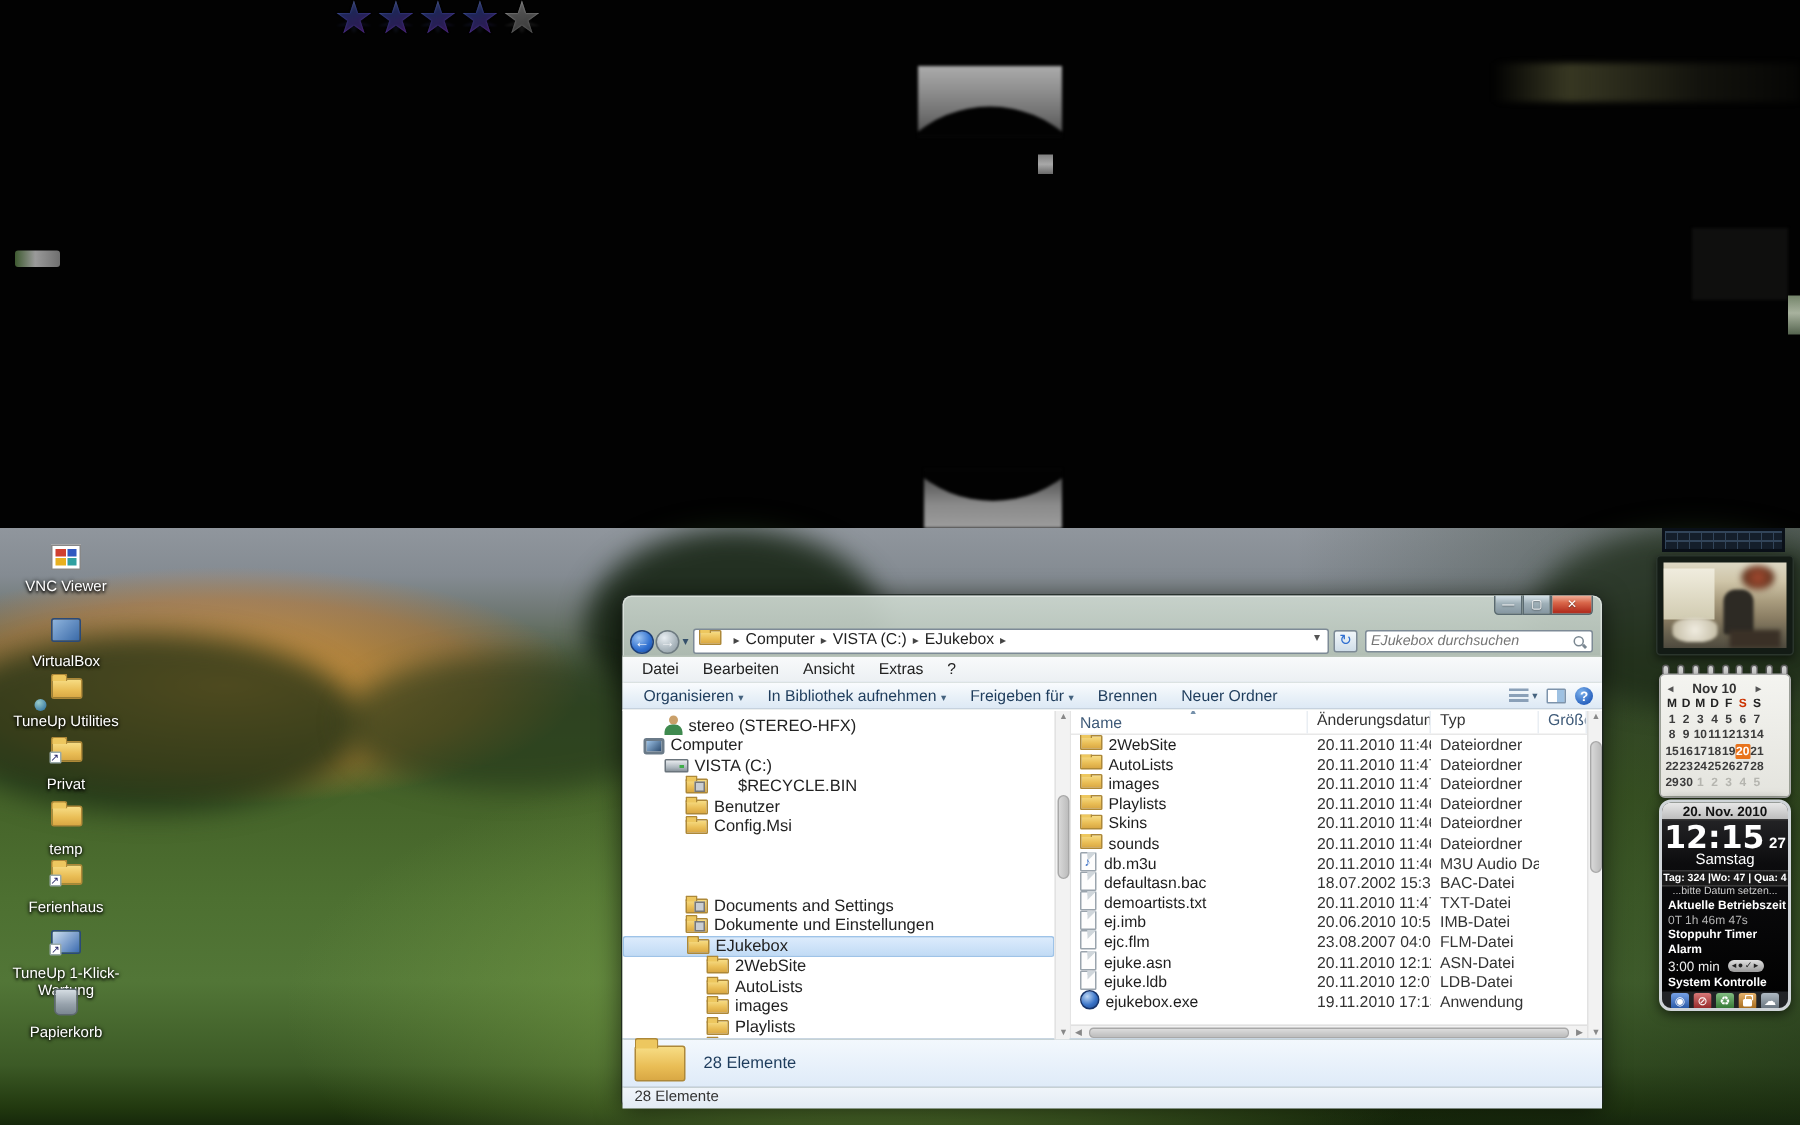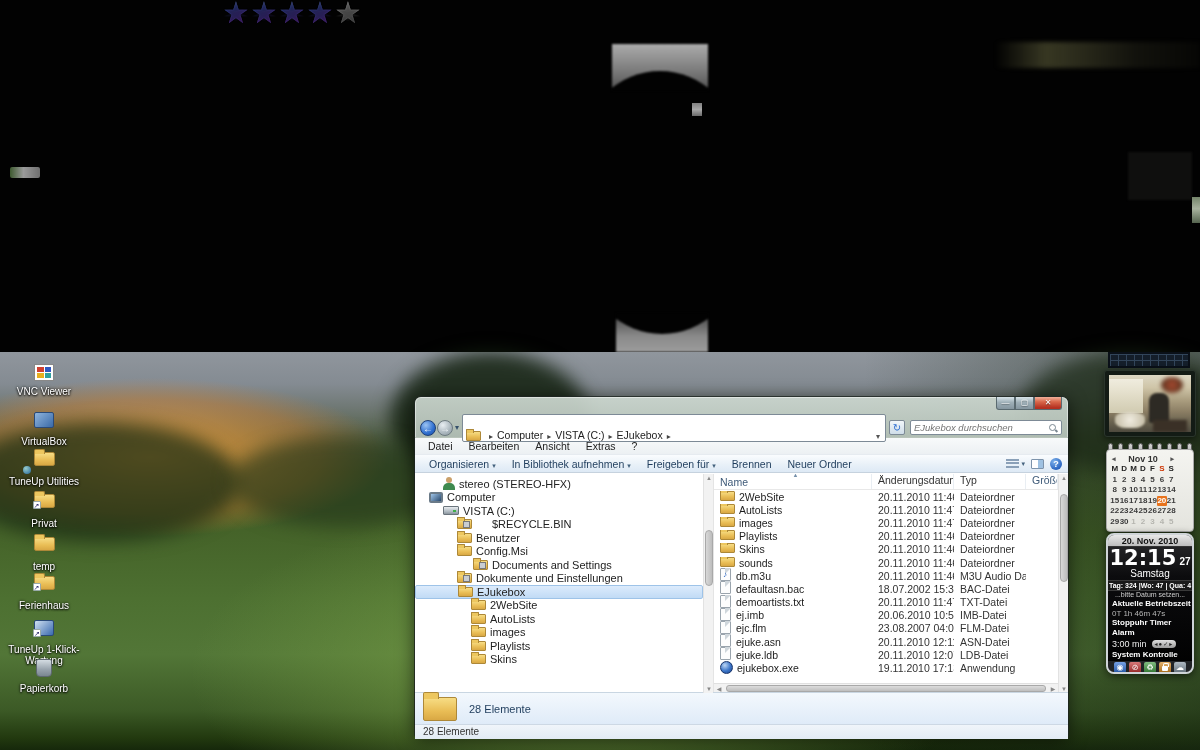--- a/index.html
+++ b/index.html
@@ -72,21 +72,21 @@
   .winbtns { position:absolute; right:6px; top:0; display:flex; }
   .wbtn { width:19px; height:13px; border:1px solid #5a6a70; border-top:none; font-size:8px; line-height:12px; color:#fff;
           text-align:center; background:linear-gradient(180deg,#d8e4ea,#9fb0b8 45%,#8596a0); text-shadow:0 1px 1px rgba(0,0,0,.5); }
   .wbtn.min { border-radius:0 0 0 3px; }
   .wbtn.close { width:28px; border-radius:0 0 3px 0; background:linear-gradient(180deg,#f2b09a,#d9674a 40%,#b43020 90%); }
   .addr-row { display:flex; align-items:center; height:19px; padding:0 6px 0 5px; }
   .navball { width:16px; height:16px; border-radius:50%; color:#fff; font-size:10px; line-height:15px; text-align:center; }
   .navball.back { background:radial-gradient(circle at 35% 30%,#9cc4f2,#2f6fd0 60%,#1a4a9a); border:1px solid #1d3f78; }
   .navball.fwd  { background:radial-gradient(circle at 35% 30%,#e8eef2,#aab6bd 60%,#8b979e); border:1px solid #6d7a80; color:#f2f5f7; margin-left:1px; }
   .nav-drop { color:#35506b; font-size:8px; margin:0 3px 0 2px; }
-  .crumbbar { display:flex; align-items:flex-end; flex:1; height:28px; background:#fff; border:1px solid #7d8a96; border-radius:2px;
+  .crumbbar { display:flex; align-items:flex-start; flex:1; height:17px; background:#fff; border:1px solid #7d8a96; border-radius:2px;
               padding:0 3px; font-size:10.5px; color:#222; white-space:nowrap; overflow:hidden; }
   .crumb-sep { font-size:8px; color:#444; margin:0 4px; }
   .crumbbar .spacer { flex:1; }
   .crumb-dd { font-size:8px; color:#555; margin-right:2px; }
   .refresh-btn { width:16px; height:15px; margin-left:3px; background:linear-gradient(180deg,#f2f7fa,#cfdde8); border:1px solid #7d8a96;
               border-radius:2px; color:#2f6fd0; font-size:10px; line-height:14px; text-align:center; }
   .searchbox { display:flex; align-items:center; width:152px; height:15px; margin-left:5px; background:#fff; border:1px solid #7d8a96;
               border-radius:2px; padding:0 3px; }
   .searchbox input { flex:1; border:none; outline:none; font-family:"Liberation Sans",sans-serif; font-style:italic;
               font-size:9.5px; color:#777; width:100%; background:transparent; }
@@ -341,21 +341,21 @@
             <span>$RECYCLE.BIN</span>
           </div>
           <div class="tree-row" style="padding-left: 42px;">
             <span class="tree-ic sm-fold"></span>
             <span>Benutzer</span>
           </div>
           <div class="tree-row" style="padding-left: 42px;">
             <span class="tree-ic sm-fold"></span>
             <span>Config.Msi</span>
           </div>
-          <div class="tree-row" style="padding-left: 58px;">
+          <div class="tree-row" style="padding-left: 42px; margin-top: 39px;">
             <span class="tree-ic sm-fold lock"></span>
             <span>Documents and Settings</span>
           </div>
           <div class="tree-row" style="padding-left: 42px;">
             <span class="tree-ic sm-fold lock"></span>
             <span>Dokumente und Einstellungen</span>
           </div>
           <div class="tree-row sel" style="padding-left: 42px;">
             <span class="tree-ic sm-fold"></span>
             <span>EJukebox</span>

